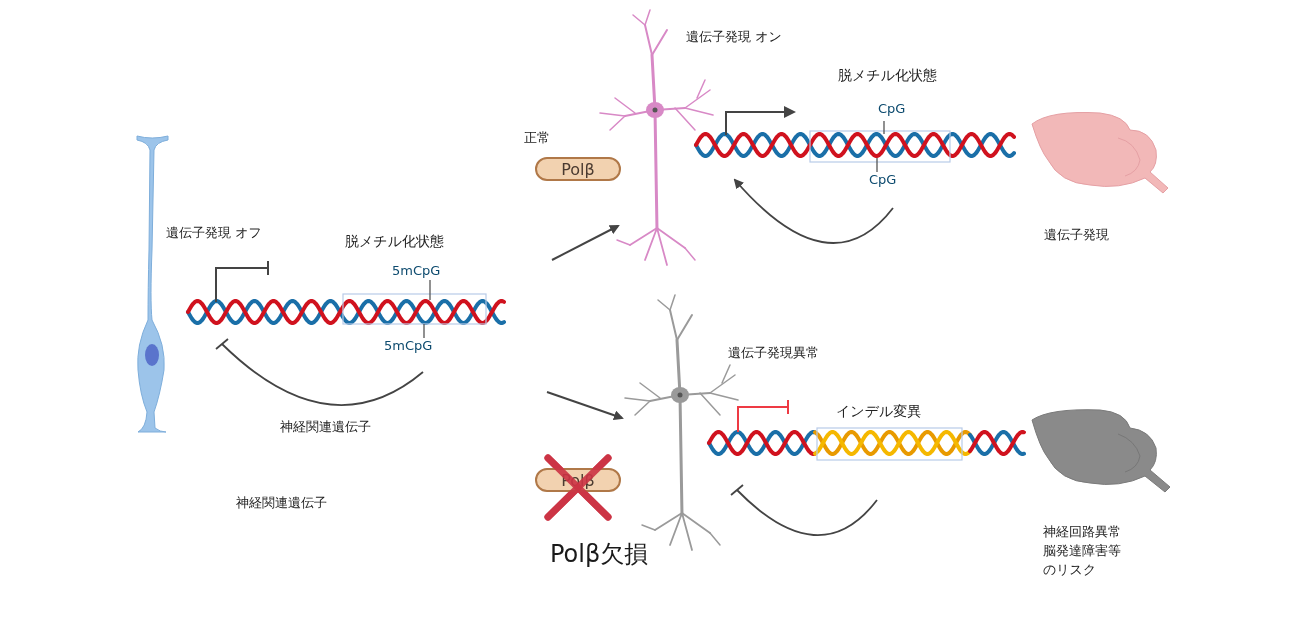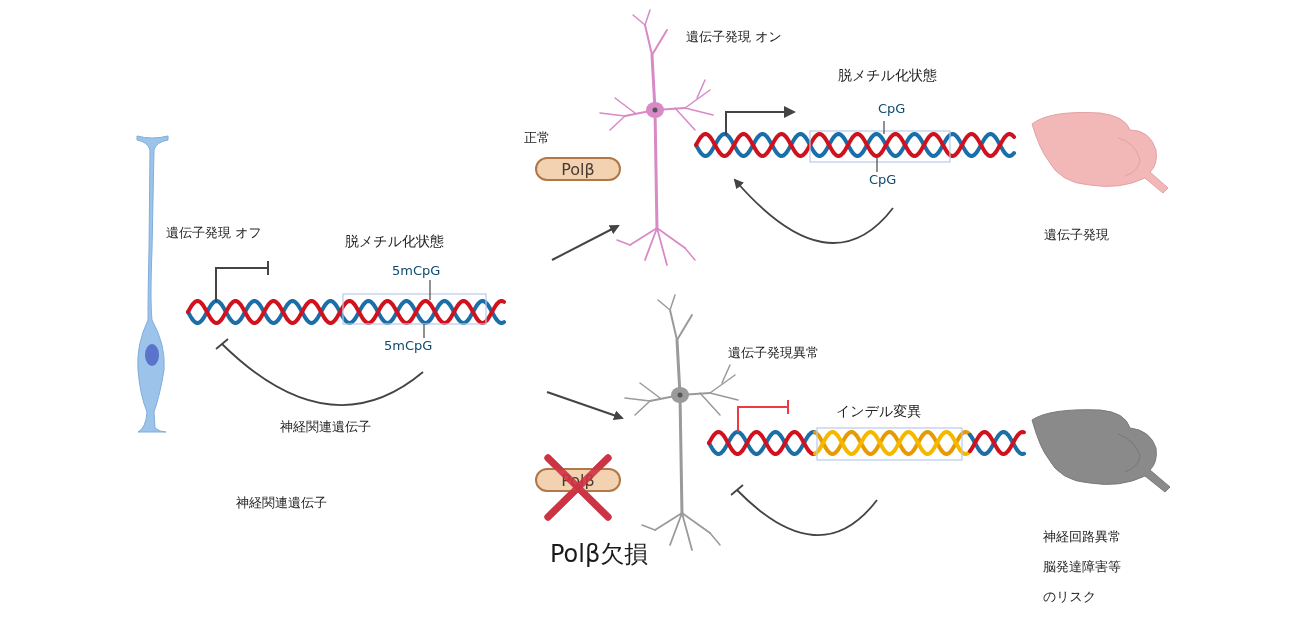--- a/index.html
+++ b/index.html
@@ -3,21 +3,21 @@
 <meta charset="utf-8">
 <style>
   html, body { margin: 0; padding: 0; background: #ffffff; }
   body { width: 1300px; height: 628px; position: relative; overflow: hidden;
          font-family: "DejaVu Sans", "Liberation Sans", sans-serif; color: #2a2a2a; }
   #stage { position: absolute; left: 0; top: 0; }
   .lbl { position: absolute; white-space: nowrap; font-size: 13px; color: #222; line-height: 1; }
   .lbl.bold { font-weight: normal; font-size: 14px; }
   .lbl.small { font-size: 13px; color: #0c4a6e; }
   .lbl.big { font-size: 24px; color: #1a1a1a; margin-left: 44px; }
-  .lbl.multi { white-space: pre; line-height: 30px; }
+  .lbl.multi { white-space: pre; line-height: 19px; }
   .pill { position: absolute; width: 86px; height: 24px; border-radius: 19px;
           background: #f2d2b0; border: 2px solid #b07848; box-sizing: border-box;
           display: flex; align-items: center; justify-content: center;
           font-weight: normal; font-size: 16px; color: #4a3a30; }
 </style>
 </head>
 <body>
 
 <svg id="stage" width="1300" height="628" viewBox="0 0 1300 628">
   <defs>

